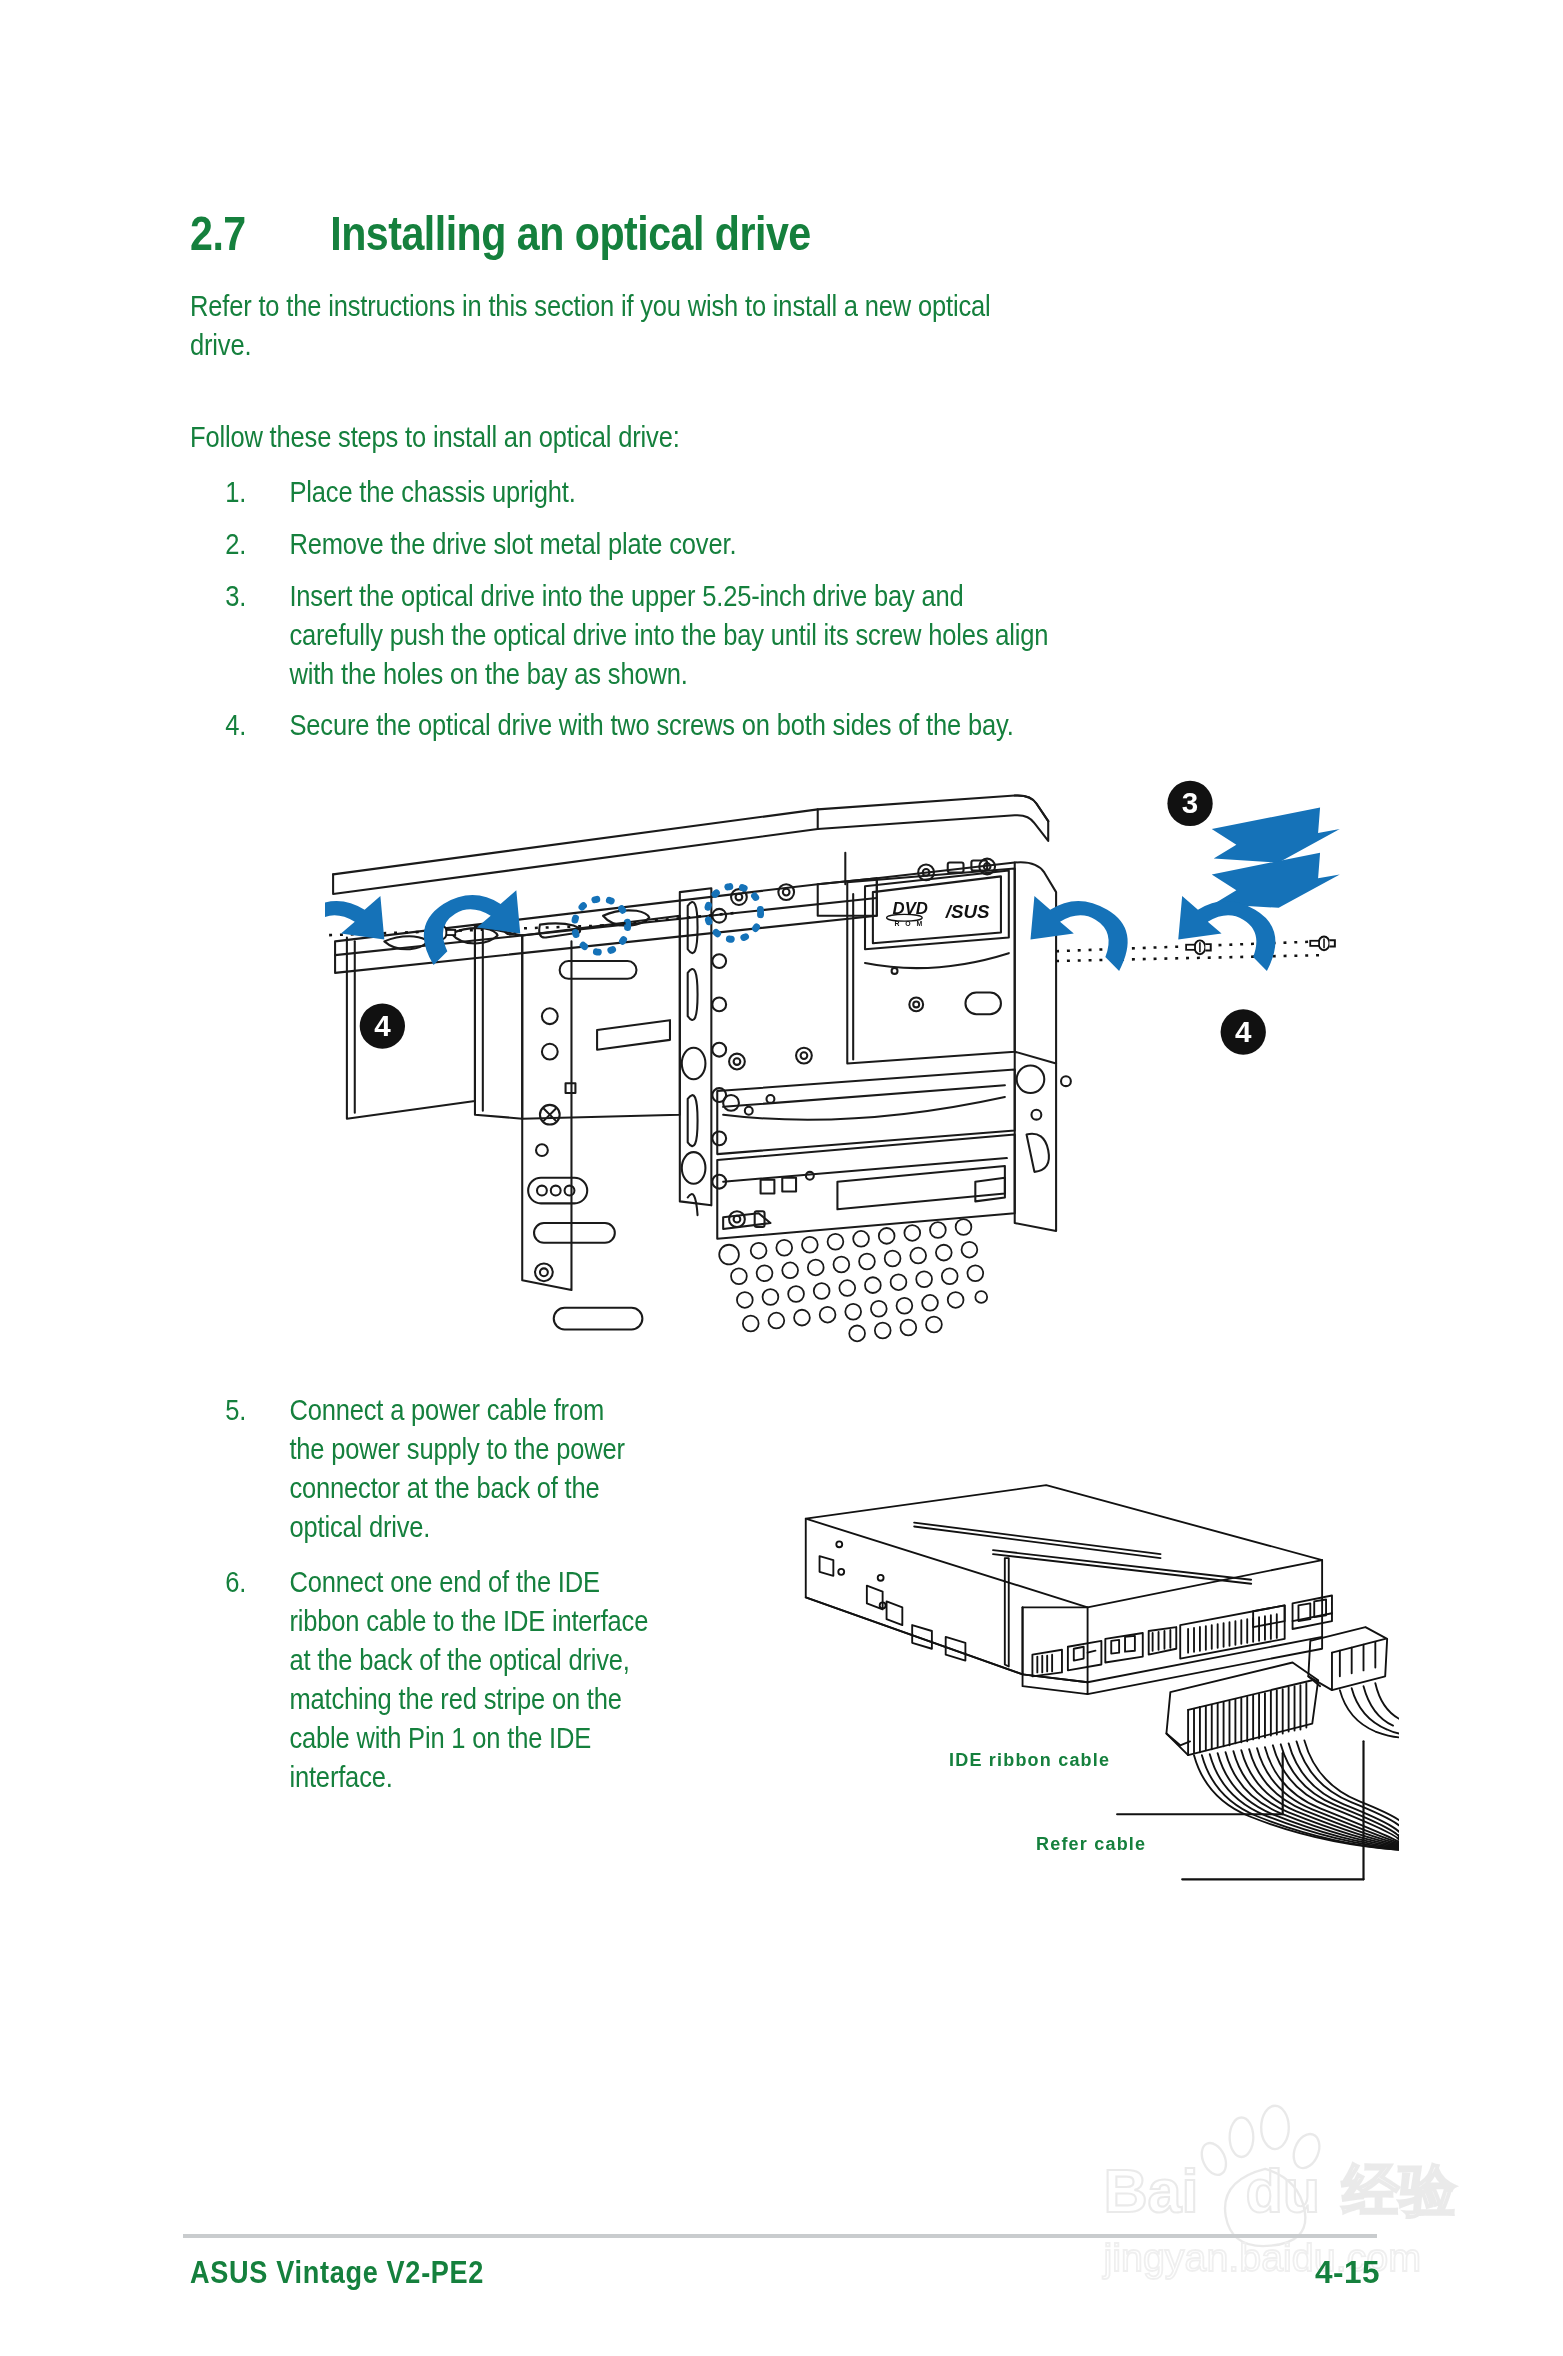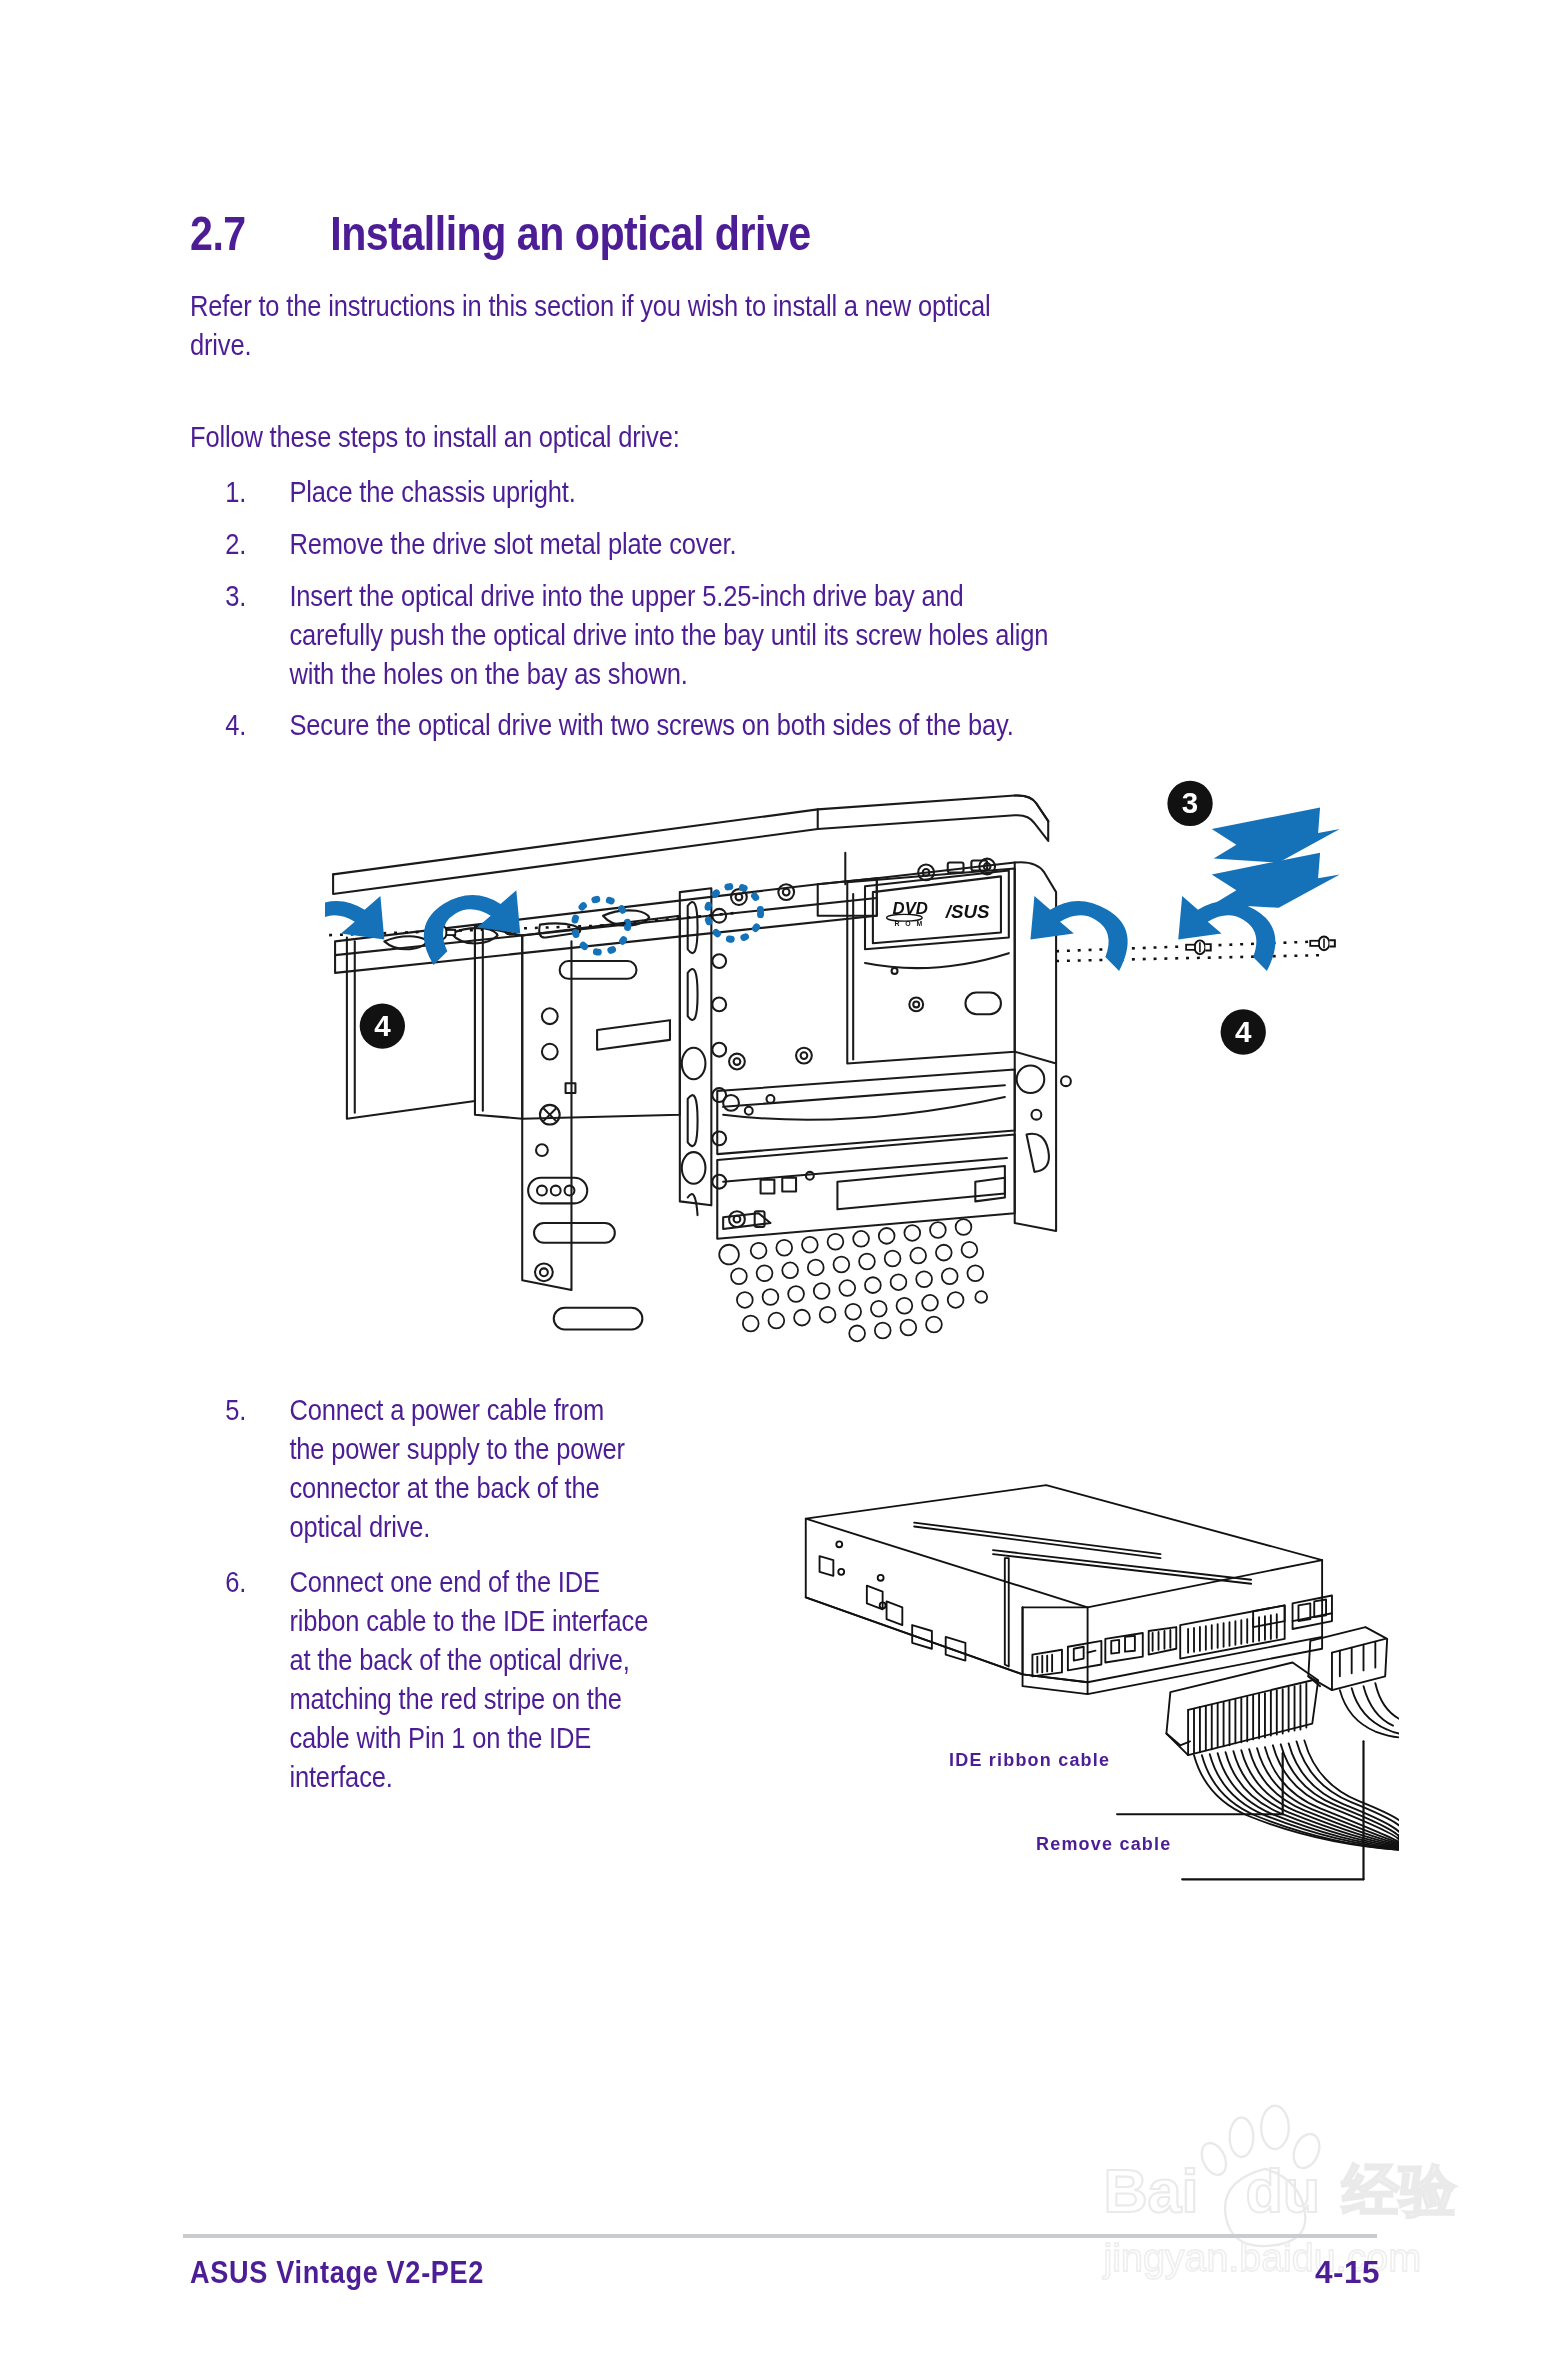--- a/index.html
+++ b/index.html
@@ -6,21 +6,21 @@
     margin: 0;
     padding: 0;
     background: #ffffff;
   }
   .page {
     position: relative;
     width: 1563px;
     height: 2356px;
     background: #ffffff;
     font-family: "Liberation Sans", sans-serif;
-    color: #4c1d95;
+    color: #15803d;
     overflow: hidden;
     text-decoration: underline;
   }
 
   
   .section-heading {
     position: absolute;
     left: 190px;
     top: 172px;
     width: 1182px;
@@ -569,21 +569,21 @@
           <path d="M502,392 L502,330"></path>
           <path d="M334,392 L502,392"></path>
           <path d="M584,458 L584,318"></path>
           <path d="M400,458 L584,458"></path>
         </g>
       </g>
     </svg>
   </div>
 
   <div class="callout-label" id="label-ide">IDE ribbon cable</div>
-  <div class="callout-label" id="label-power">Remove cable</div>
+  <div class="callout-label" id="label-power">Refer cable</div>
 
   <div class="watermark">
     <svg viewBox="0 0 430 210" xmlns="http://www.w3.org/2000/svg">
       <g fill="none" stroke="#b9b9b9" stroke-width="2.4">
 
         <ellipse cx="182" cy="52" rx="12" ry="20"></ellipse>
         <ellipse cx="216" cy="42" rx="14" ry="22"></ellipse>
         <ellipse cx="154" cy="74" rx="11" ry="17" transform="rotate(-25 154 74)"></ellipse>
         <ellipse cx="248" cy="66" rx="12" ry="18" transform="rotate(22 248 66)"></ellipse>
         <path d="M206,84 q34,10 40,42 q6,32 -34,36 q-40,4 -46,-30 q-6,-36 40,-48 Z"></path>

